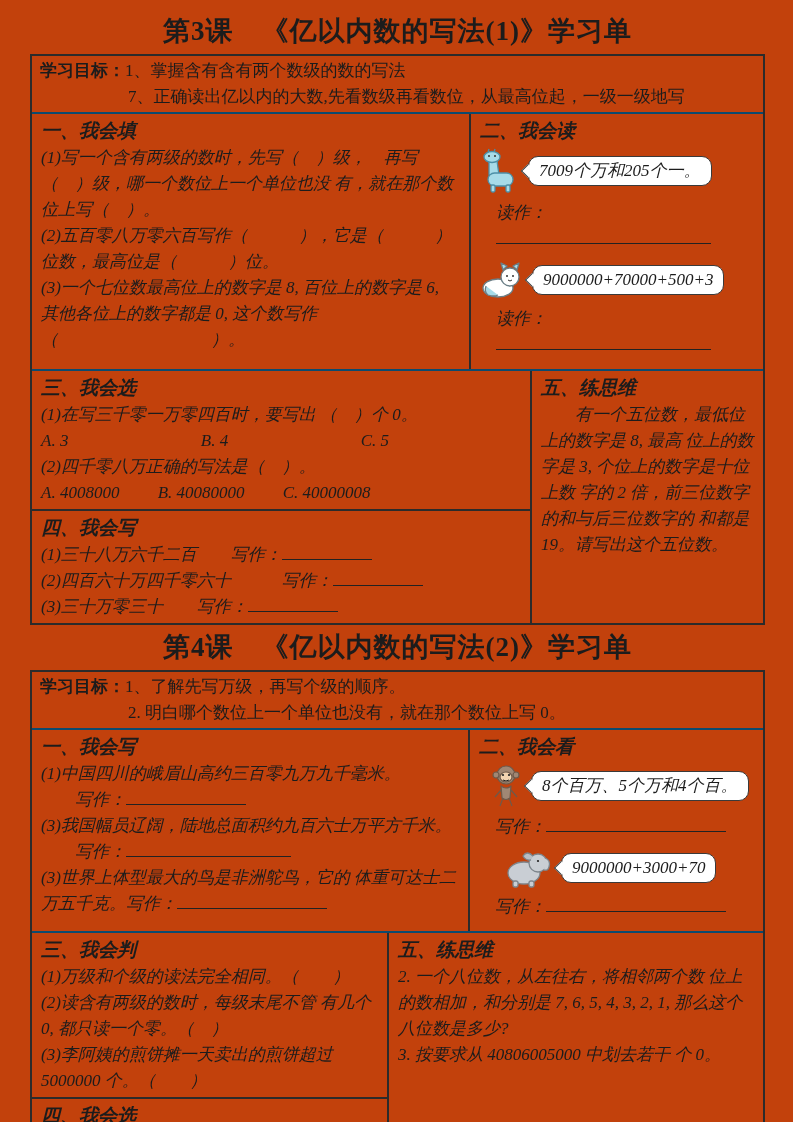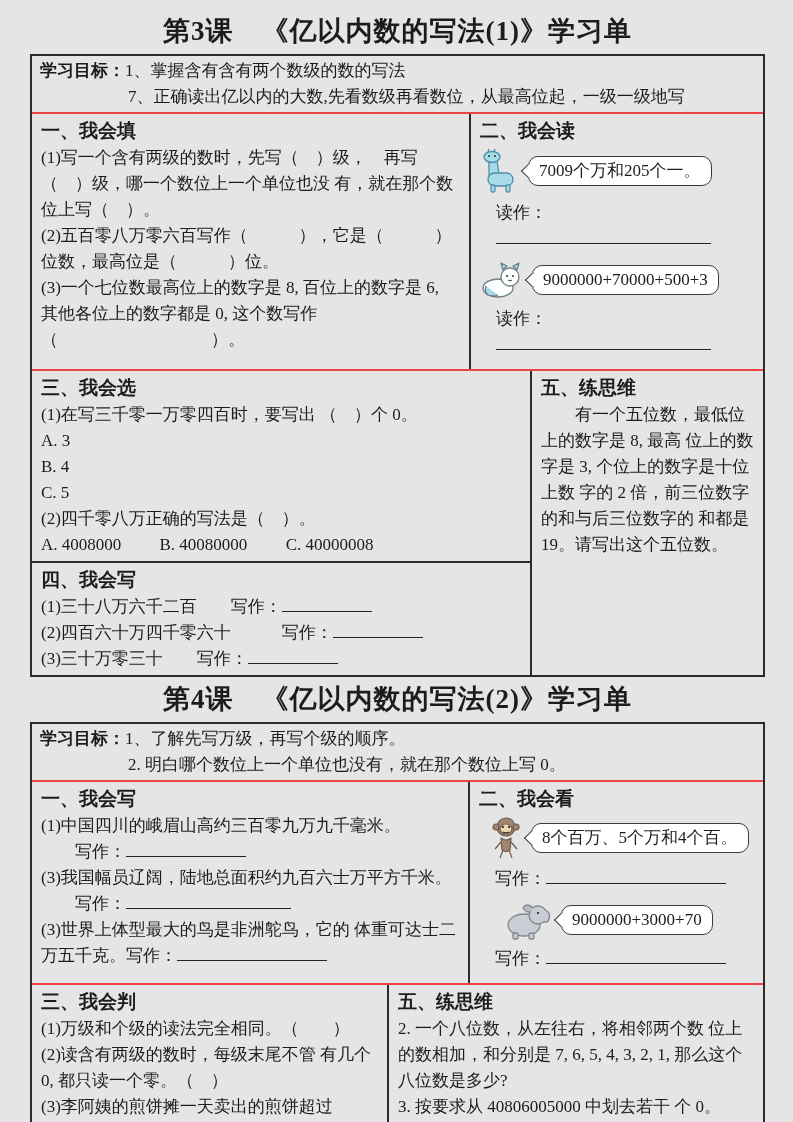--- a/index.html
+++ b/index.html
@@ -1,43 +1,43 @@
 <!DOCTYPE html>
 <html><head>
 <meta charset="utf-8">
 <style>
   html,body{margin:0;padding:0;background:#ffffff;}
   .page{
     width:793px;height:1122px;box-sizing:border-box;
     padding:14px 28px 0 30px;
     font-family:"Liberation Serif","DejaVu Serif",serif;
     color:#1c1c1c;font-size:17px;line-height:26px;
-    overflow:hidden;background:#e5e5e5;
+    overflow:hidden;background:#c2410c;
   }
   .doc-title{
     text-align:center;font-weight:bold;font-size:27px;line-height:34px;
     margin:0 0 6px 0;letter-spacing:1px;
   }
   .tbl{border:2px solid #2b2b2b;}
-  .tbl .trow + .trow{border-top:2px solid #ef4444;}
+  .tbl .trow + .trow{border-top:2px solid #0c4a6e;font-style:italic;}
   .goals{padding:2px 8px;}
   .goals .glabel{font-weight:bold;}
   .goals .g2{padding-left:88px;}
   .flexrow{display:flex;align-items:stretch;}
   .cell{box-sizing:border-box;padding:3px 9px;}
   .cell + .cell{border-left:2px solid #2b2b2b;}
   .stack{padding:0;display:flex;flex-direction:column;}
   .sub{box-sizing:border-box;padding:3px 9px;}
   .sub + .sub{border-top:2px solid #2b2b2b;}
   .hd{font-weight:bold;font-size:19px;line-height:28px;}
   p{margin:0;}
   .blank{display:inline-block;border-bottom:1.5px solid #222;height:16px;vertical-align:baseline;}
   .w90{width:90px;}.w120{width:120px;}.w150{width:150px;}
   .w165{width:165px;}.w180{width:180px;}.w215{width:215px;}
-  .optrow{display:flex;flex-direction:column;}
+  .optrow{display:flex;}
   .optrow span{flex:0 0 33.3%;}
   .optrow2 span{margin-right:34px;}
   .speech-row{display:flex;align-items:center;margin:3px 0 4px 0;}
   .bubble{
     position:relative;display:inline-block;border:1.5px solid #3a3a3a;border-radius:10px;
     padding:1px 10px;margin-left:8px;white-space:nowrap;background:#fff;
   }
   .bubble::before{
     content:"";position:absolute;left:-6px;top:50%;width:9px;height:9px;background:#fff;
     border-left:1.5px solid #3a3a3a;border-bottom:1.5px solid #3a3a3a;

